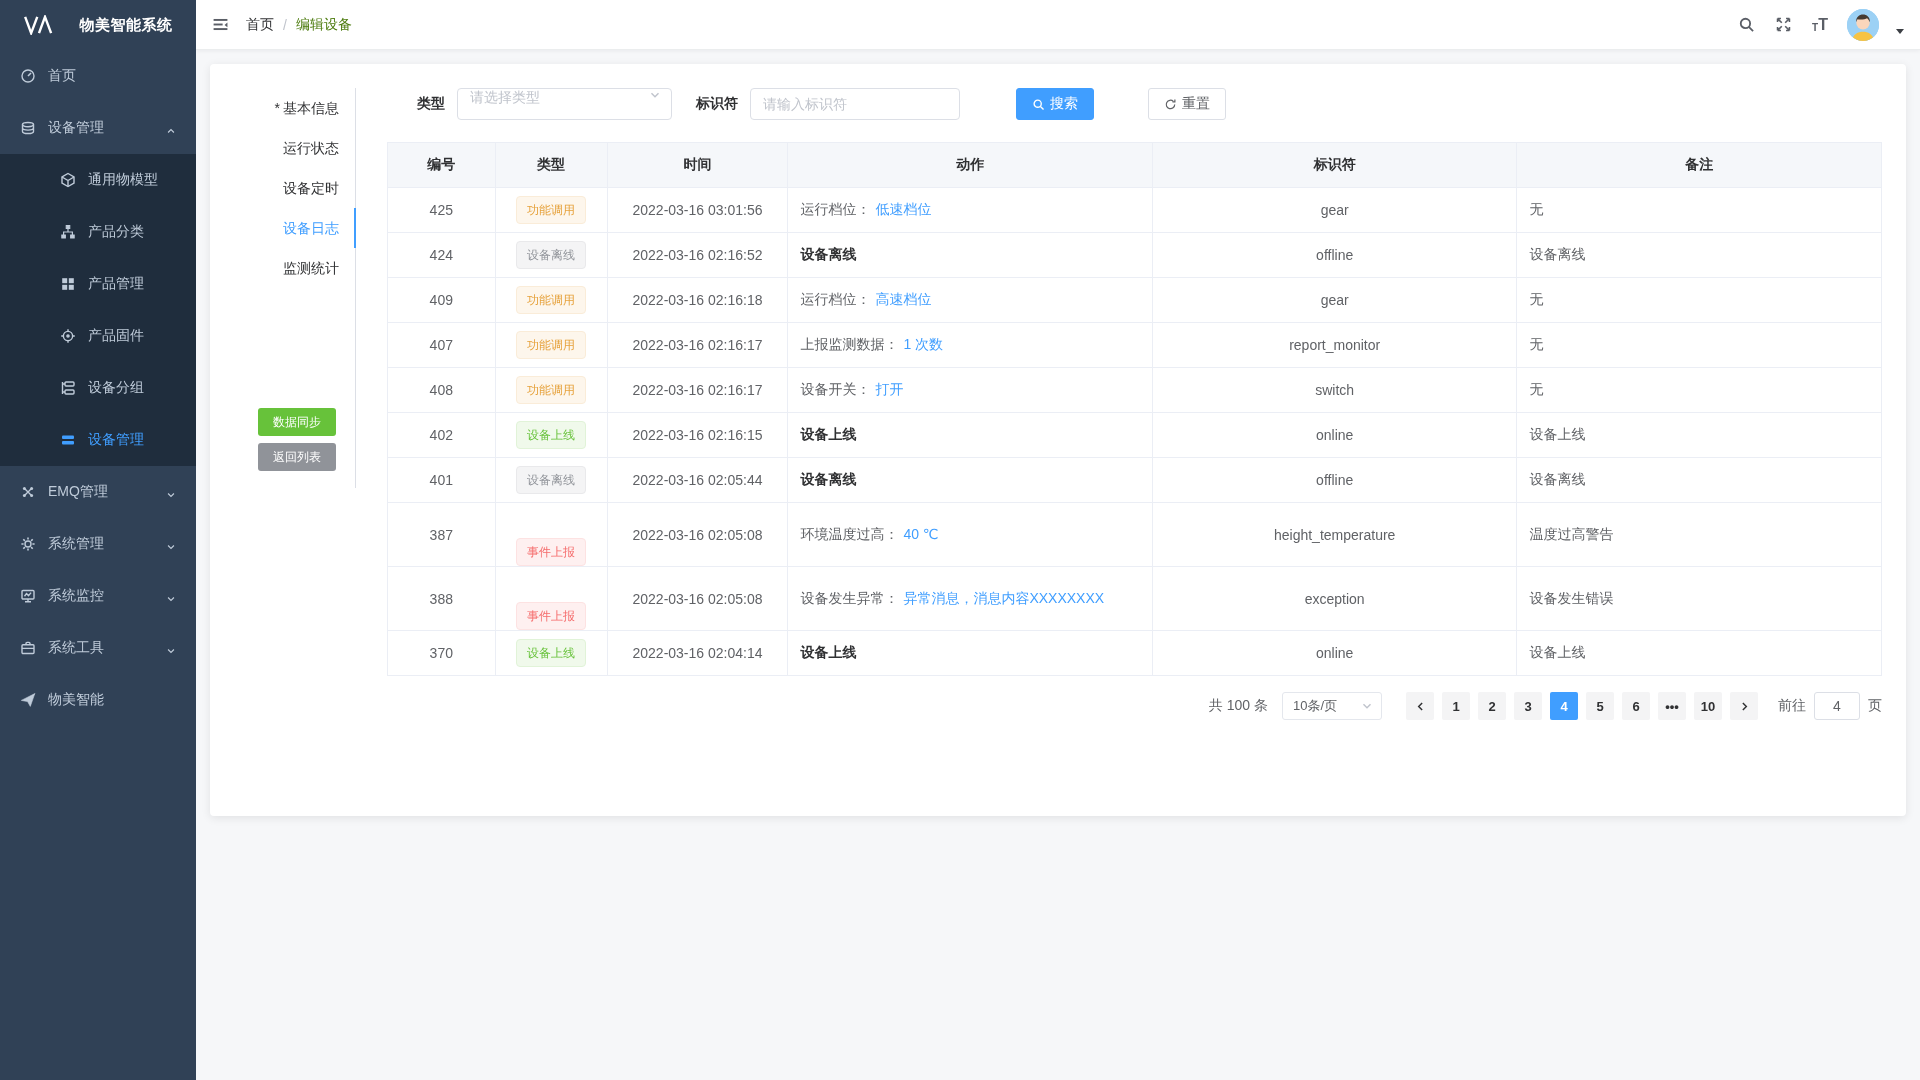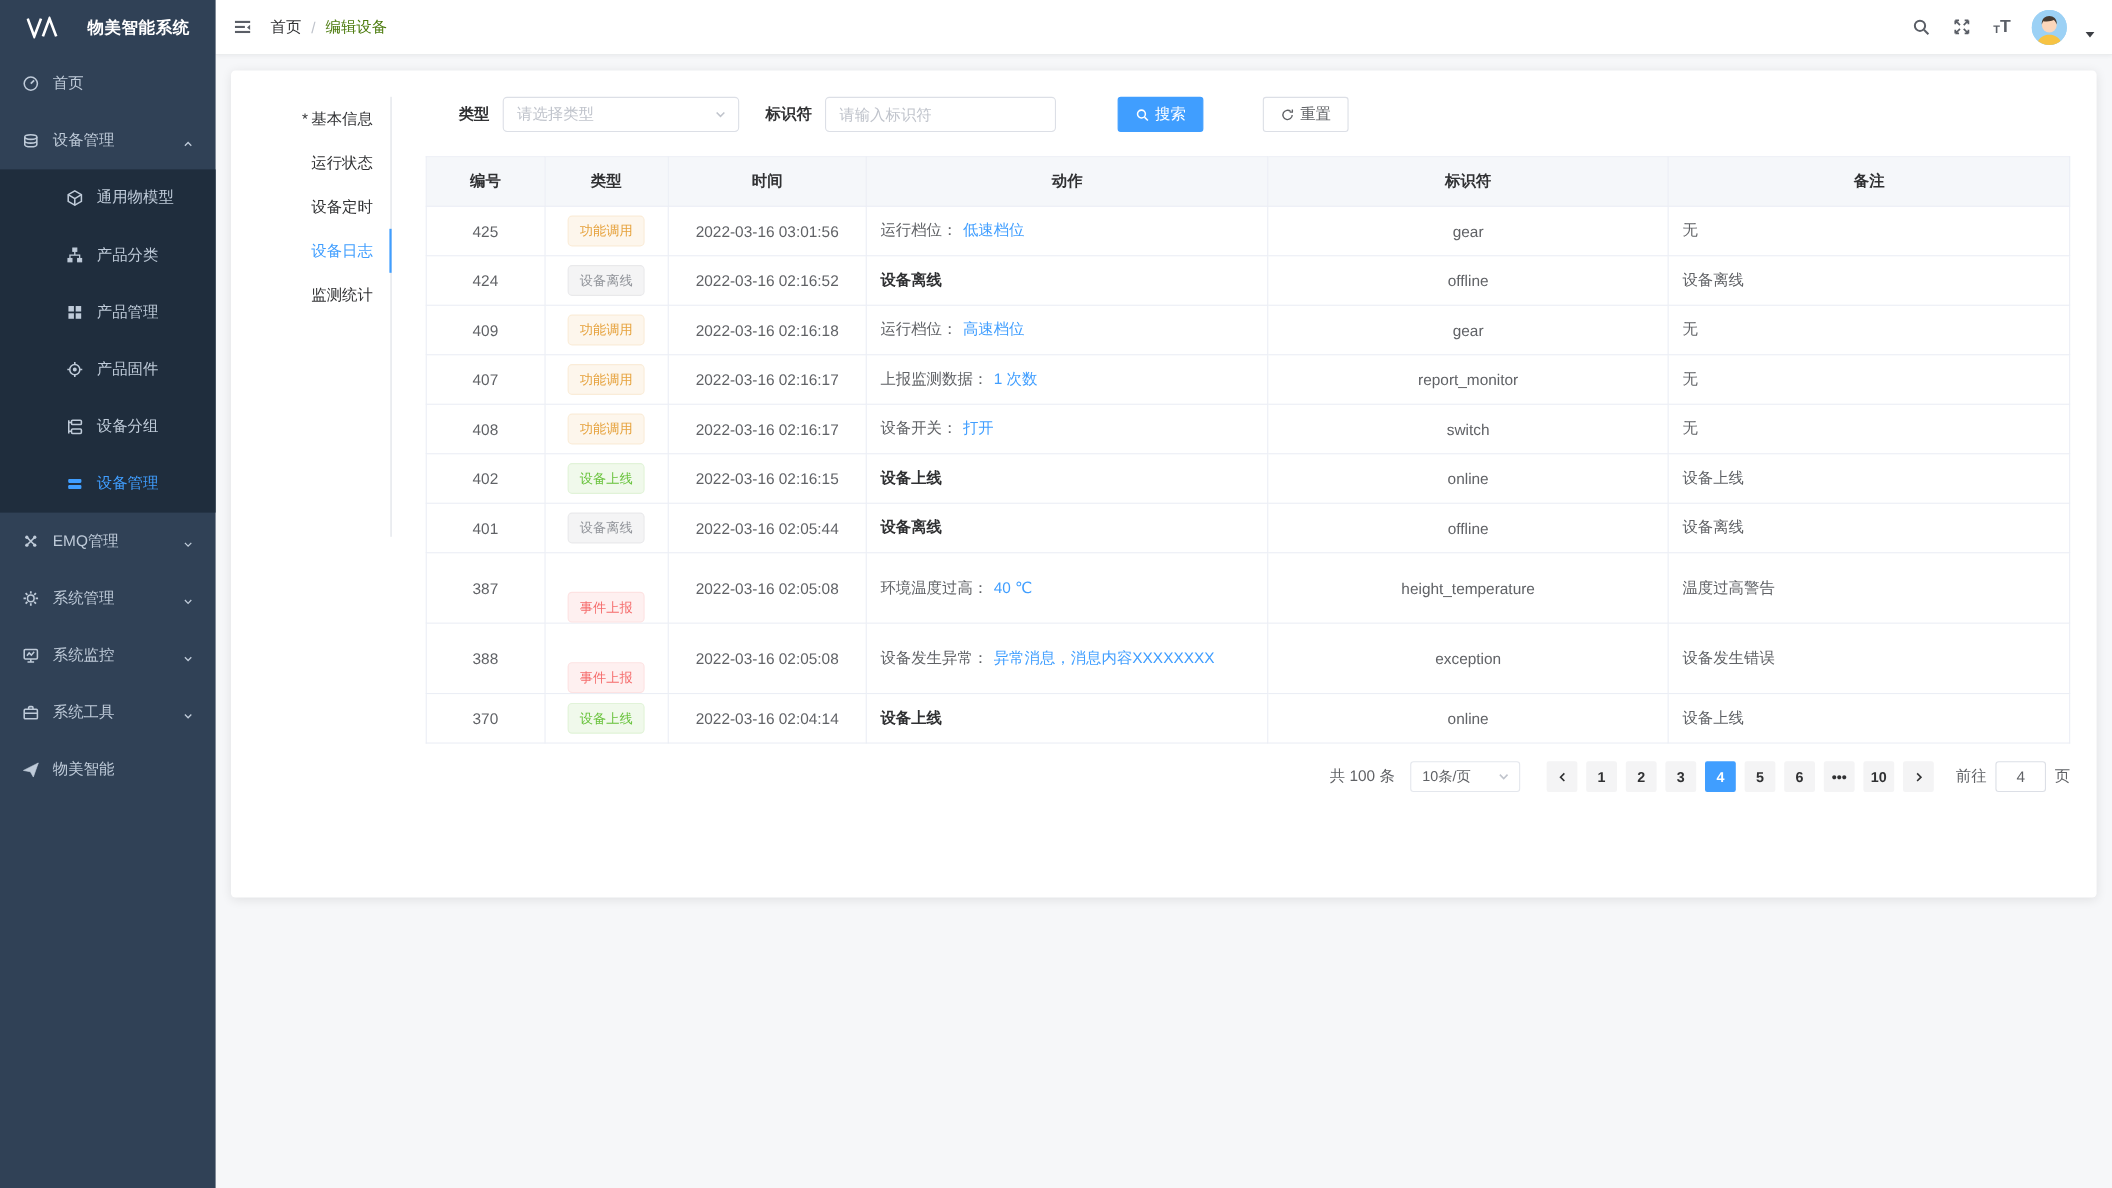--- a/index.html
+++ b/index.html
@@ -53,21 +53,21 @@
   .tab-buttons { margin-top:120px; padding-left:48px; }
   .btn-mini { display:inline-block; font-size:12px; padding:0 15px; height:28px; line-height:28px;
     border-radius:3px; color:#fff; cursor:pointer; border:none; }
   .btn-sync { background:#67C23A; }
   .btn-back { background:#909399; margin-top:7px; }
 
   .right-col { flex:1; padding:0 24px 0 31px; }
   .filter-row { display:flex; align-items:center; margin:0 0 22px 30px; }
   .f-label { font-weight:bold; color:#303133; font-size:14px; margin-right:12px; white-space:nowrap; }
   .sel { width:215px; height:32px; border:1px solid #dcdfe6; border-radius:4px; background:#fff;
-    display:flex; align-items:center; padding:0 10px 0 12px; cursor:pointer; }
+    display:flex; align-items:flex-start; padding:0 10px 0 12px; cursor:pointer; }
   .sel .ph { color:#c0c4cc; font-size:14px; flex:1; }
   .sel .chev, .psize .chev { width:12px; height:12px; color:#c0c4cc; display:inline-flex; }
   .chev svg { width:12px; height:12px; }
   .txt-input { width:210px; height:32px; border:1px solid #dcdfe6; border-radius:4px; padding:0 12px;
     font-size:14px; color:#606266; outline:none; font-family:inherit; }
   .txt-input::placeholder { color:#c0c4cc; }
   .gap24 { width:24px; } .gap16 { width:16px; } .gap14 { width:14px; }
   .btn { height:32px; border-radius:3px; font-size:14px; padding:0 15px; cursor:pointer;
     display:inline-flex; align-items:center; gap:5px; border:1px solid transparent; font-family:inherit;margin-left:40px; }
   .btn svg { width:13px; height:13px; }
@@ -306,20 +306,24 @@
 
   <div class="card">
     <div class="left-col">
       <div>
           <div class="side-tab"><span class="req">*</span><span>基本信息</span></div>
           <div class="side-tab"><span>运行状态</span></div>
           <div class="side-tab"><span>设备定时</span></div>
           <div class="side-tab active"><span>设备日志</span></div>
           <div class="side-tab"><span>监测统计</span></div>
         </div>
+      <div class="tab-buttons">
+        <button class="btn-mini btn-sync">数据同步</button><br>
+        <button class="btn-mini btn-back">返回列表</button>
+      </div>
     </div>
 
     <div class="right-col">
       <div class="filter-row">
         <span class="f-label">类型</span>
         <div class="sel">
           <span class="ph">请选择类型</span>
           <span class="chev icon-slot">
               <svg viewBox="0 0 12 12" fill="none" stroke="currentColor" stroke-width="1.4">
                 <path d="M2.5 4.2L6 7.8 9.5 4.2"></path>

